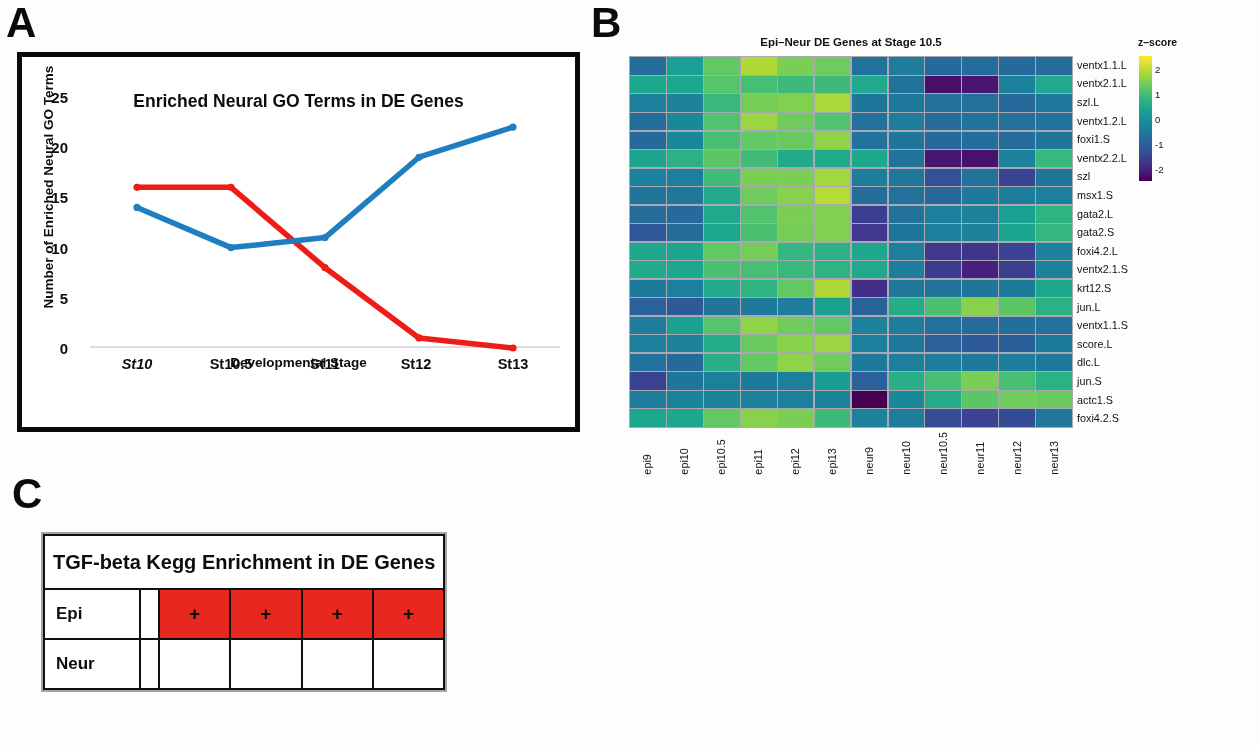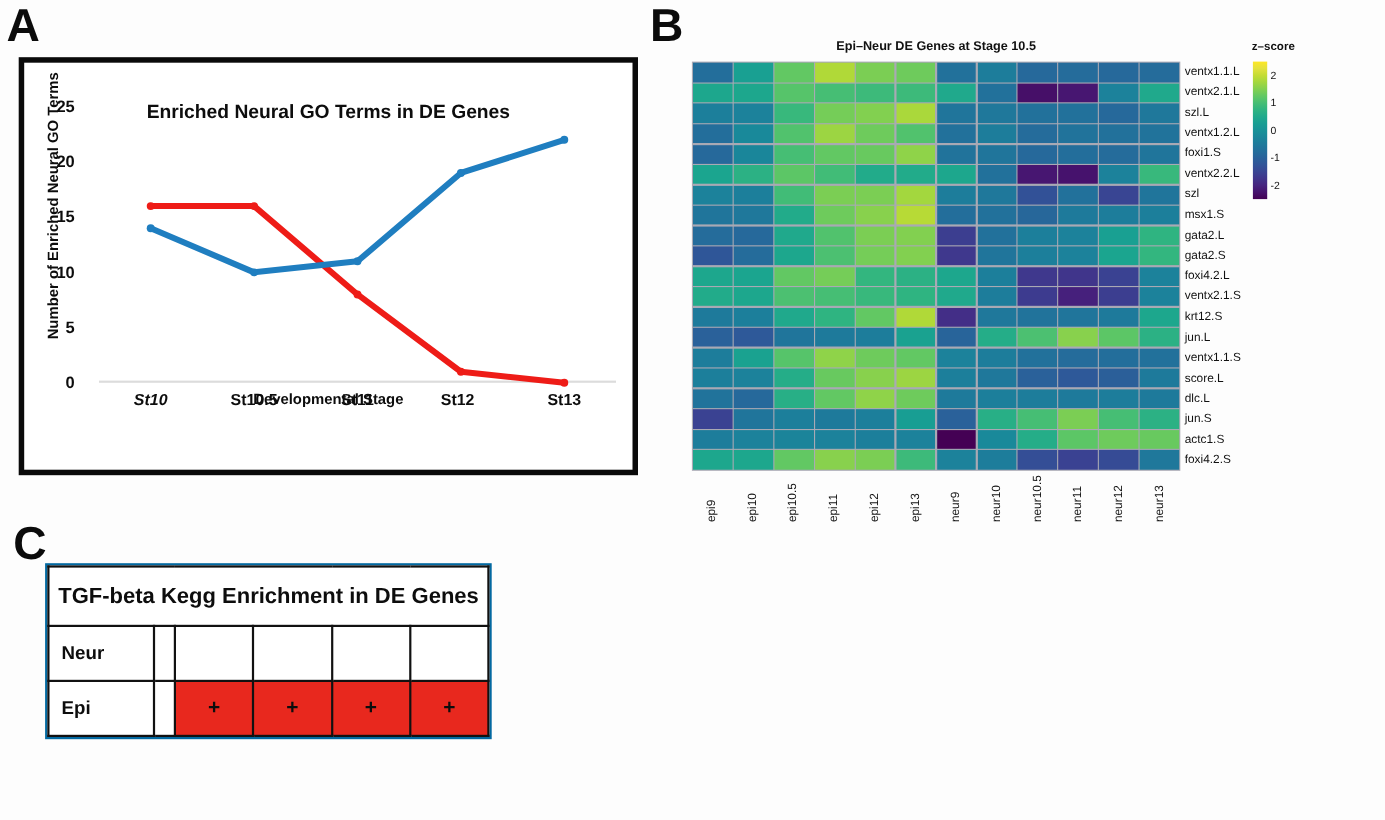--- a/index.html
+++ b/index.html
@@ -205,22 +205,22 @@
     left: 0;
     transform: translateY(-50%);
     font-size: 9.5px;
     color: #111;
     white-space: nowrap;
   }
 
   
   #panel-c {
     position: absolute;
-    left: 41px; top: 512px;
-    border: 2px solid #0369a1;
+    left: 41px; top: 532px;
+    border: 2px solid #a3a3a3;
     border-collapse: collapse;
     background: #fff;
   }
   #table-c { border-collapse: collapse; }
   #table-c td, #table-c th {
     border: 2px solid #111;
     font-family: "Liberation Sans", sans-serif;
     font-weight: bold;
     color: #0d0d0d;
   }
@@ -598,32 +598,32 @@
     </div>
   </div>
 
   <div id="panel-c">
     <table id="table-c">
       <tbody id="table-c-body">
           <tr>
             <td class="tc-title" colspan="6">TGF-beta Kegg Enrichment in DE Genes</td>
           </tr>
           <tr>
+            <td class="tc-rowhead">Epi</td>
+            <td class="tc-cell"></td>
+            <td class="tc-cell filled" style="background: rgb(232, 40, 30);">+</td>
+            <td class="tc-cell filled" style="background: rgb(232, 40, 30);">+</td>
+            <td class="tc-cell filled" style="background: rgb(232, 40, 30);">+</td>
+            <td class="tc-cell filled" style="background: rgb(232, 40, 30);">+</td>
+          </tr>
+          <tr>
             <td class="tc-rowhead">Neur</td>
             <td class="tc-cell"></td>
             <td class="tc-cell"></td>
             <td class="tc-cell"></td>
             <td class="tc-cell"></td>
             <td class="tc-cell"></td>
           </tr>
-          <tr>
-            <td class="tc-rowhead">Epi</td>
-            <td class="tc-cell"></td>
-            <td class="tc-cell filled" style="background: rgb(232, 40, 30);">+</td>
-            <td class="tc-cell filled" style="background: rgb(232, 40, 30);">+</td>
-            <td class="tc-cell filled" style="background: rgb(232, 40, 30);">+</td>
-            <td class="tc-cell filled" style="background: rgb(232, 40, 30);">+</td>
-          </tr>
         </tbody>
     </table>
   </div>
 
 </div>
 
 </body></html>

